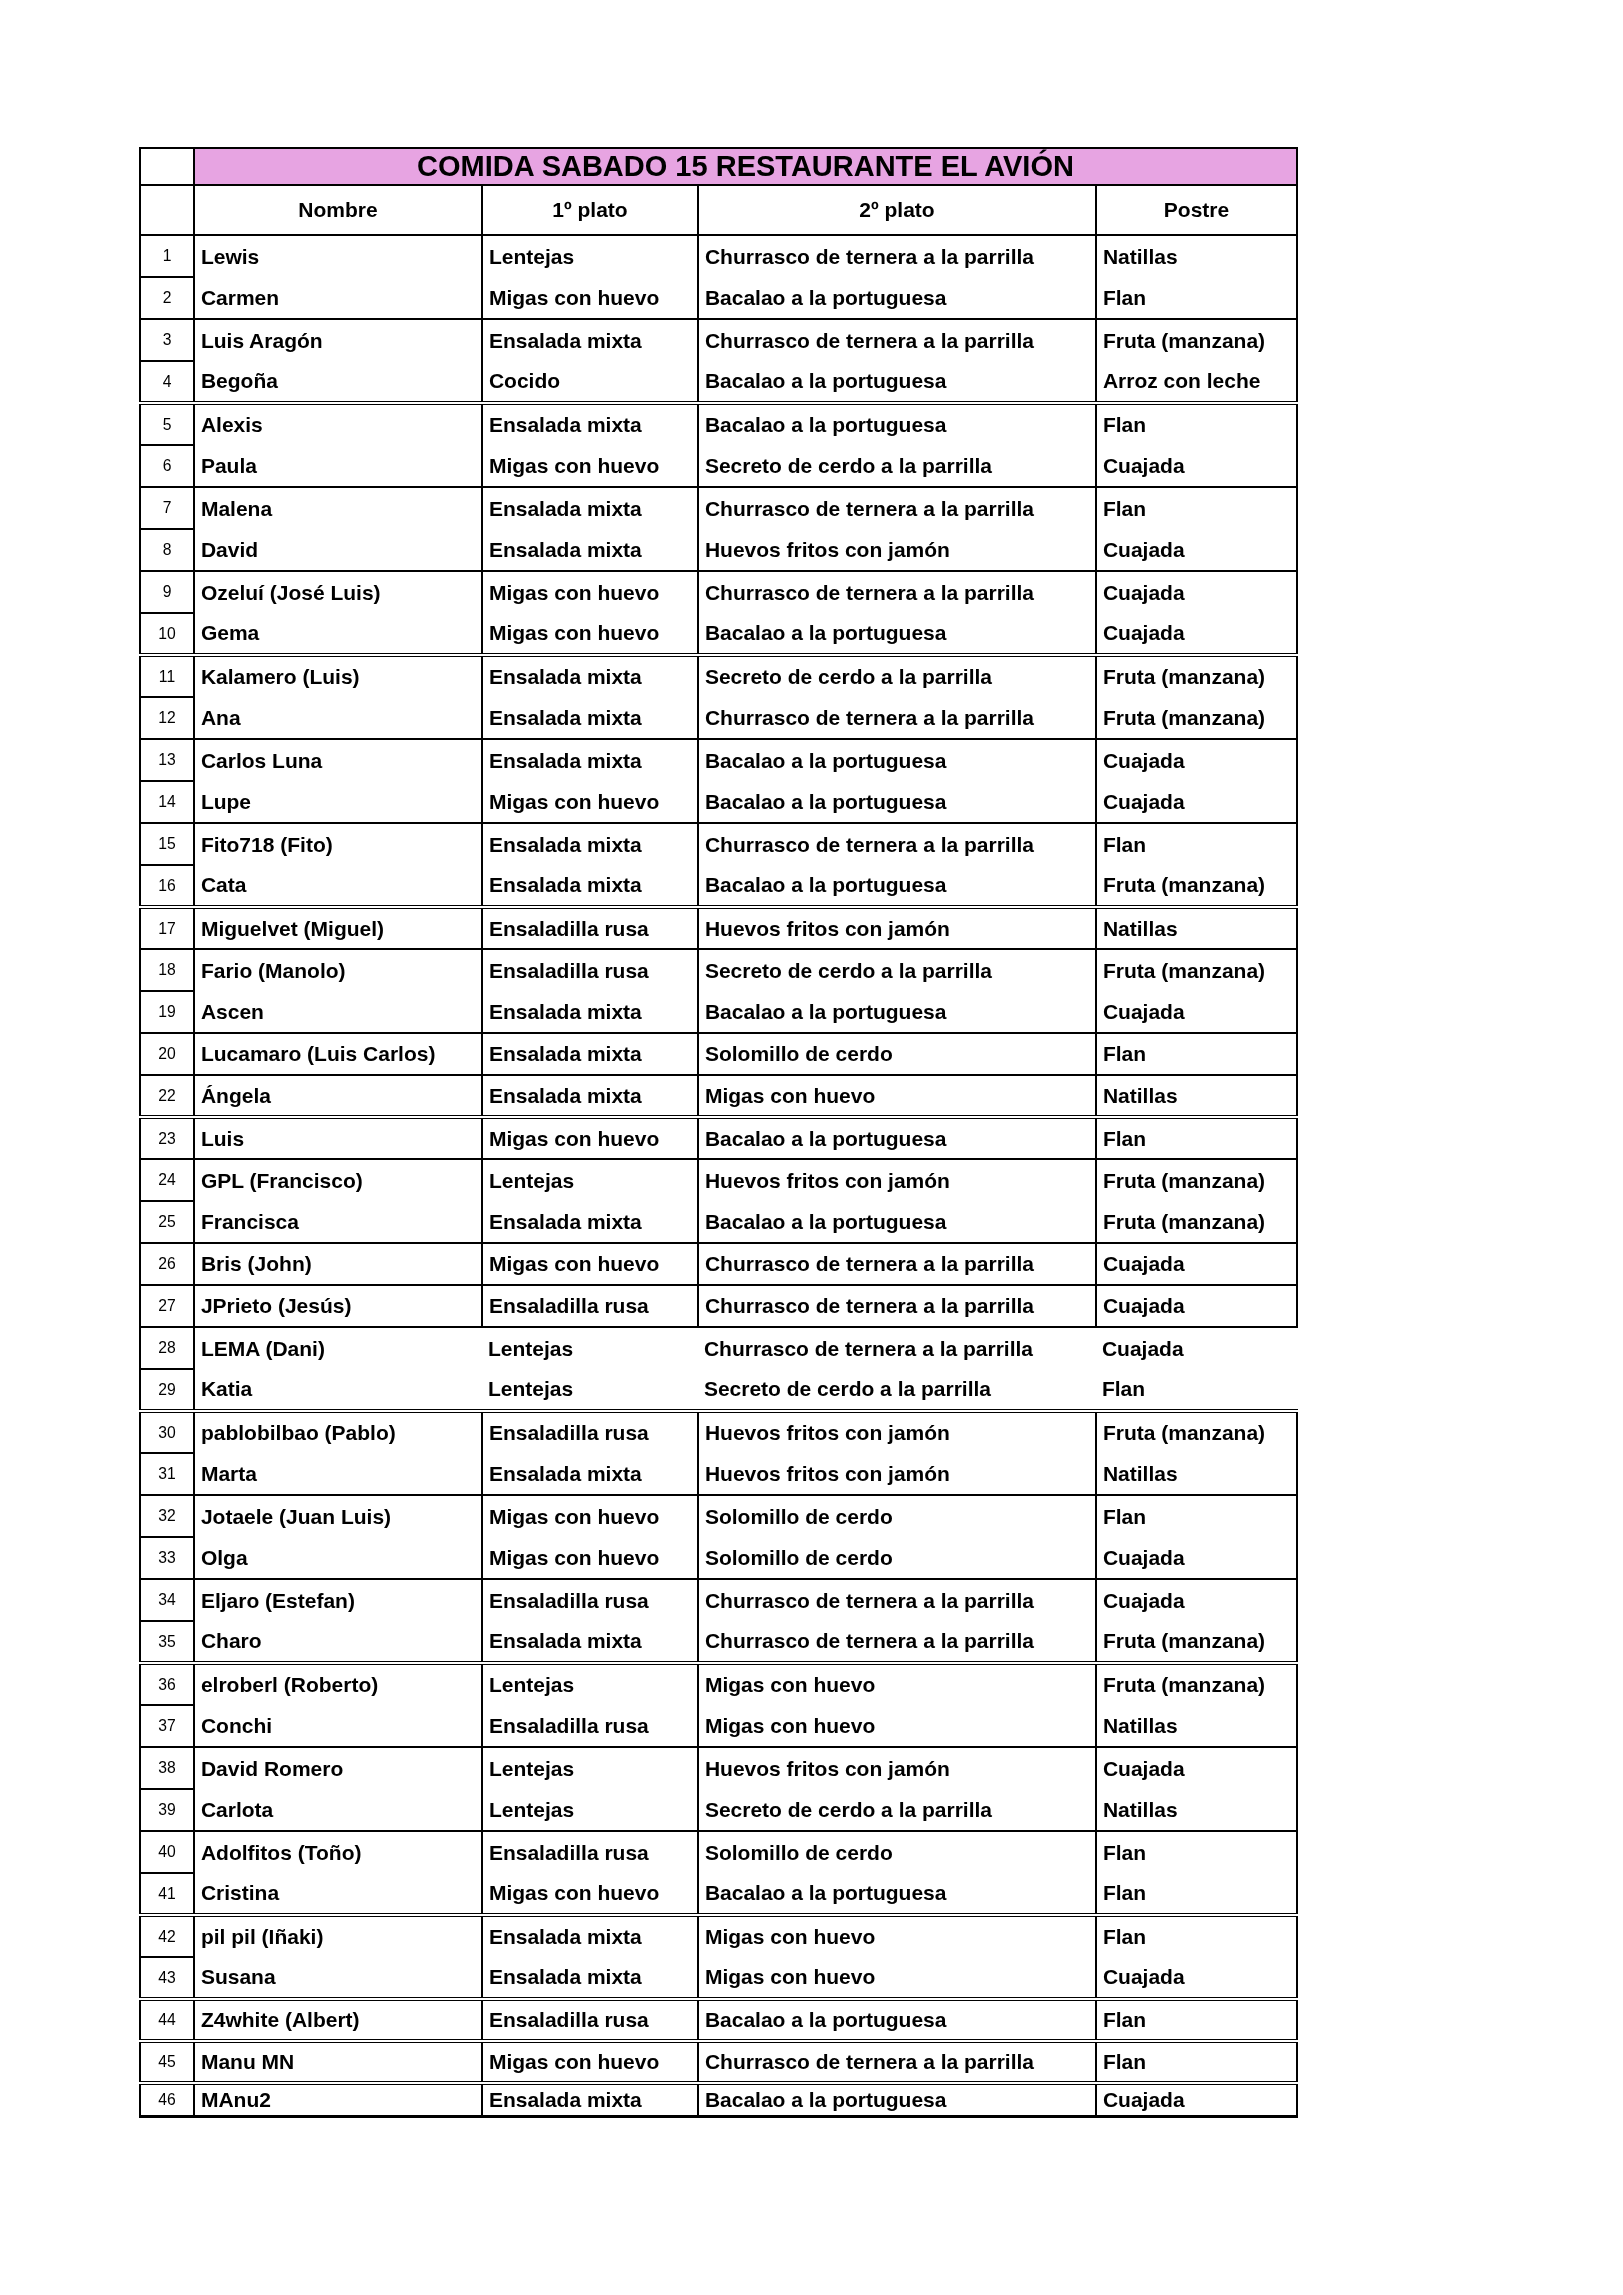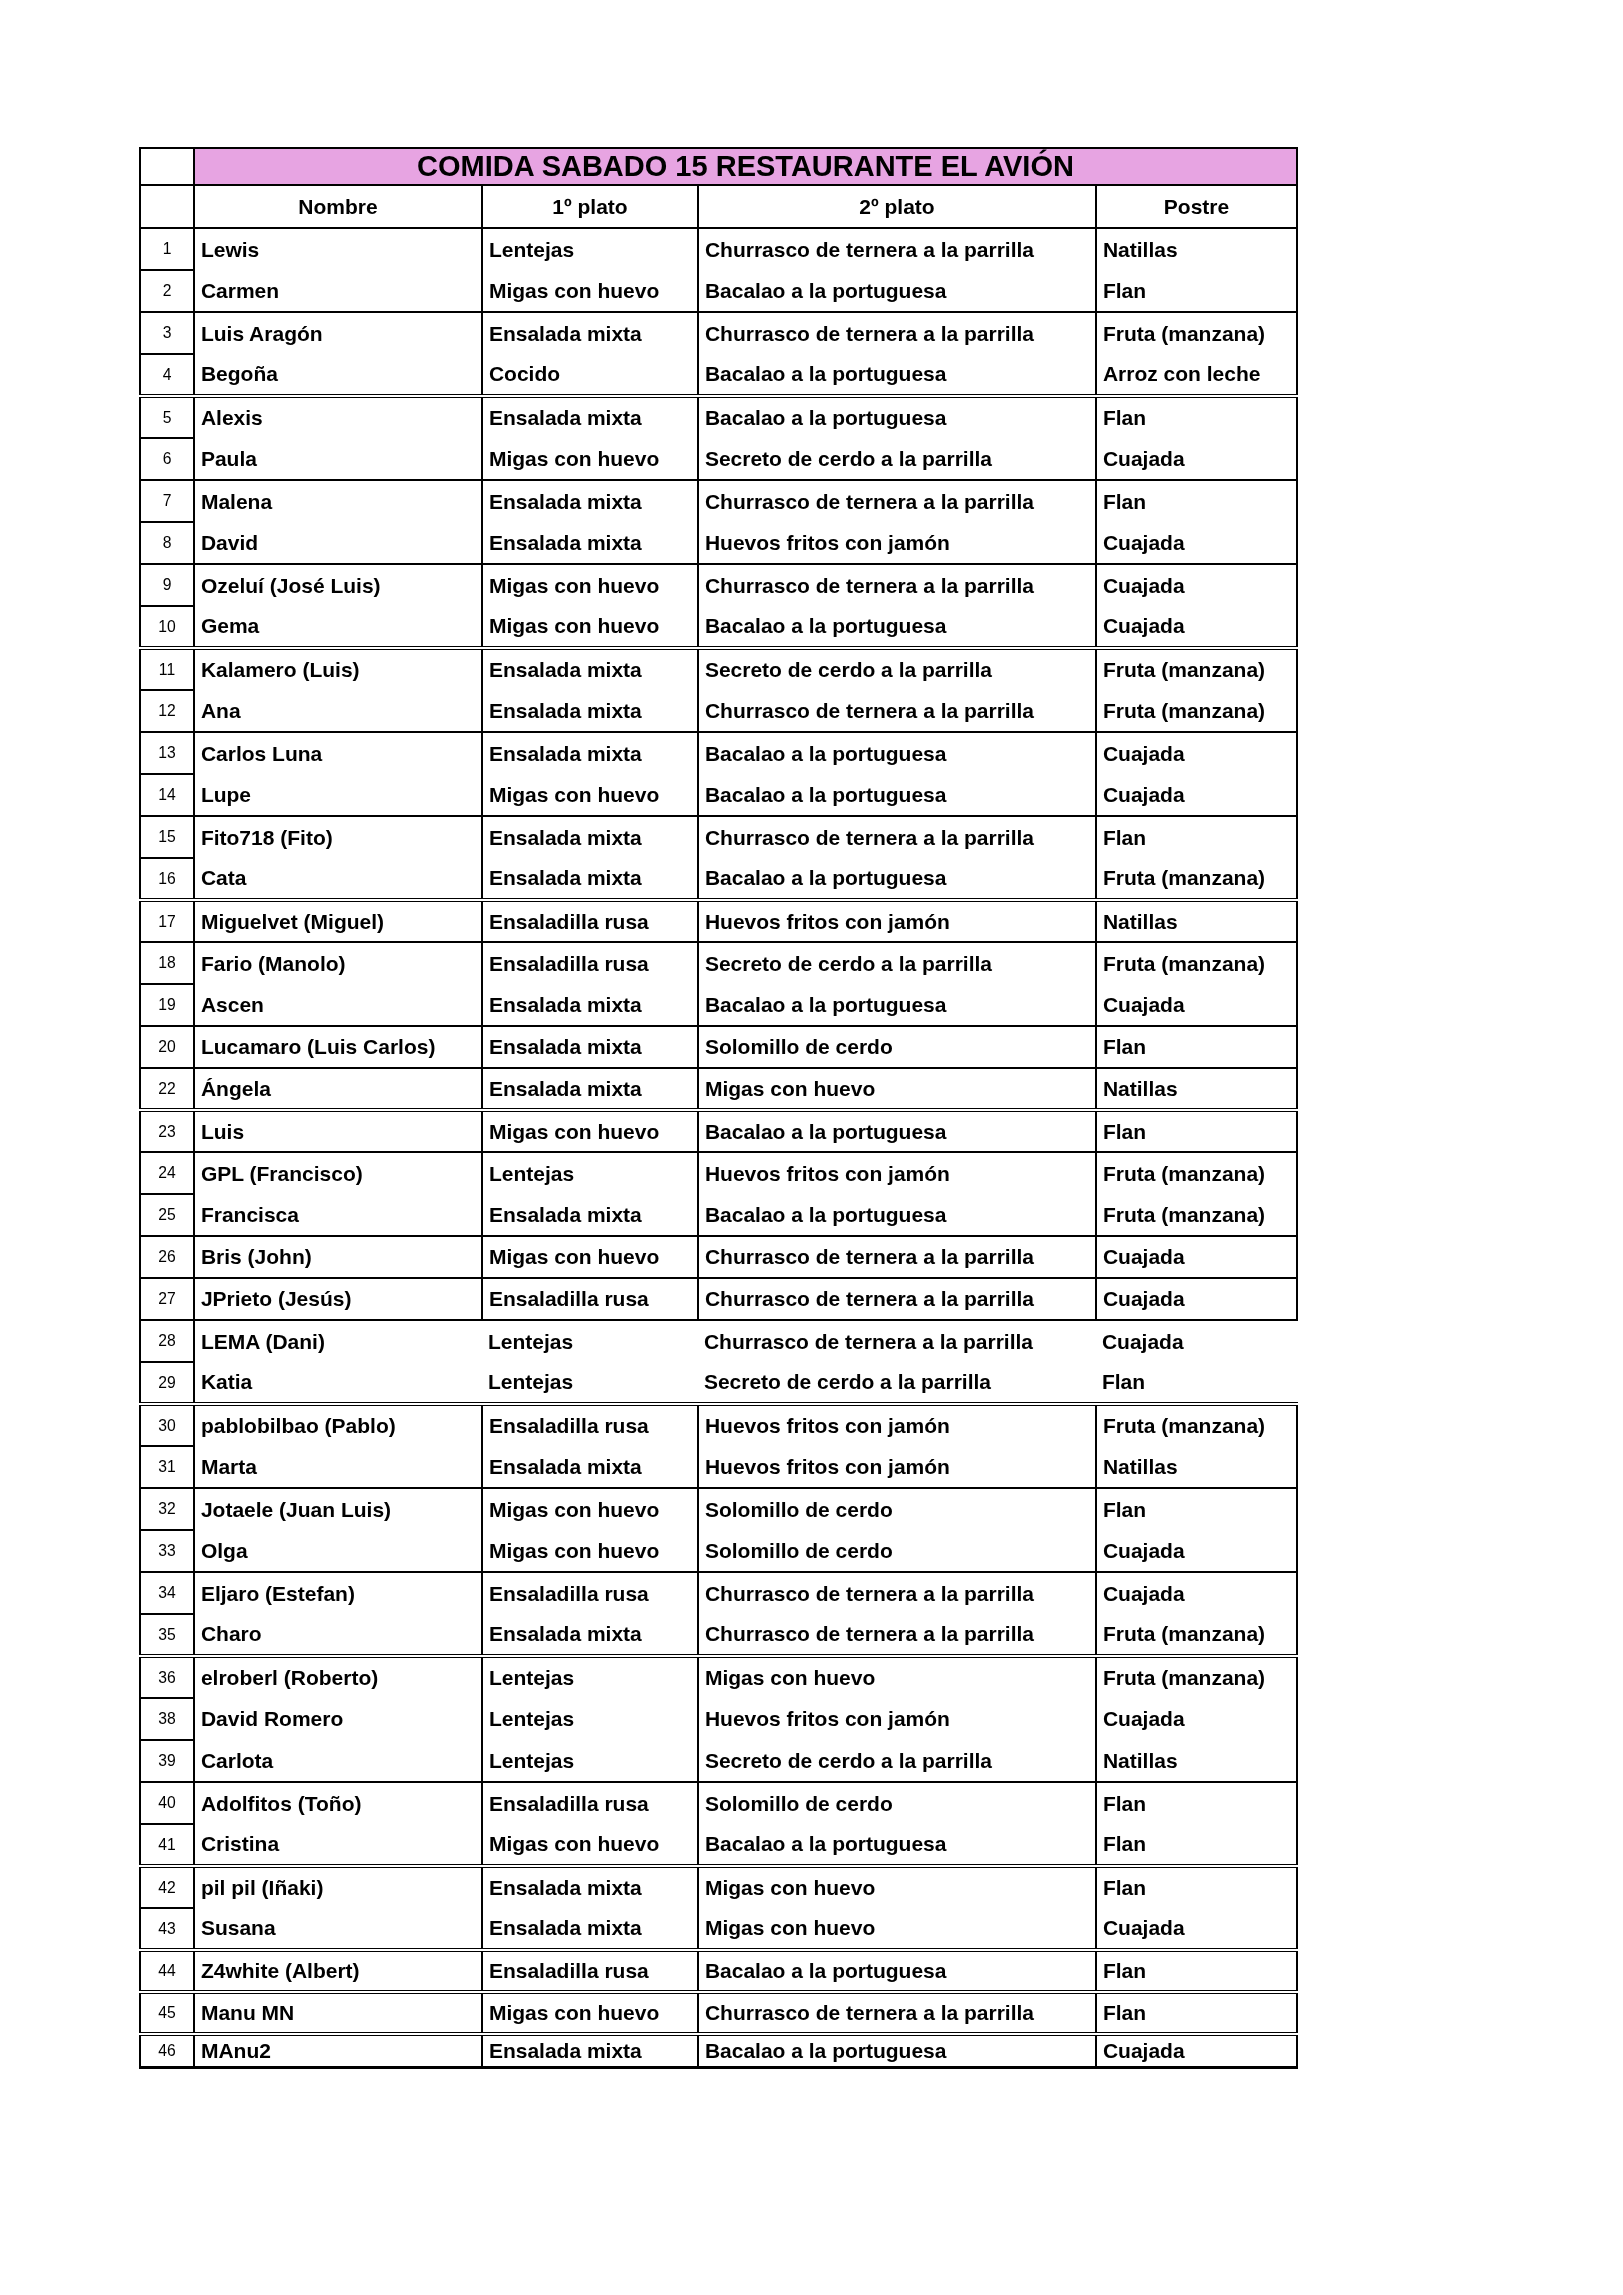--- a/index.html
+++ b/index.html
@@ -23,21 +23,21 @@
   tr.title-row{height:31px;}
   tr.title-row td{border-top:2.6px solid #000;}
   td.corner-top{border-left:2.6px solid #000;border-right:2px solid #000;border-bottom:2px solid #000;background:#fff;}
   td.title-cell{
     border-right:2.6px solid #000;border-bottom:2px solid #000;
     text-align:center;vertical-align:middle;
     font-weight:bold;font-size:29px;letter-spacing:0px;
   }
 
   
-  tr.header-row{height:43px;margin-top:28px;}
+  tr.header-row{height:50px;margin-top:28px;}
   tr.header-row td{border-bottom:2.6px solid #000;background:#fff;}
   td.corner-hdr{border-left:2.6px solid #000;border-right:2px solid #000;}
   td.col-hdr{
     border-left:2px solid #000;text-align:center;vertical-align:middle;
     font-weight:bold;font-size:21px;
   }
   td.col-hdr.last{border-right:2.6px solid #000;}
 
   
   tbody tr{height:42px;}
@@ -327,20 +327,27 @@
         <td class="data">Churrasco de ternera a la parrilla</td>
         <td class="data last">Fruta (manzana)</td>
       </tr>
       <tr class="sep-none">
         <td class="num">36</td>
         <td class="data">elroberl (Roberto)</td>
         <td class="data">Lentejas</td>
         <td class="data">Migas con huevo</td>
         <td class="data last">Fruta (manzana)</td>
       </tr>
+      <tr class="sep-thin">
+        <td class="num">37</td>
+        <td class="data">Conchi</td>
+        <td class="data">Ensaladilla rusa</td>
+        <td class="data">Migas con huevo</td>
+        <td class="data last">Natillas</td>
+      </tr>
       <tr class="sep-none">
         <td class="num">38</td>
         <td class="data">David Romero</td>
         <td class="data">Lentejas</td>
         <td class="data">Huevos fritos con jamón</td>
         <td class="data last">Cuajada</td>
       </tr>
       <tr class="sep-thin">
         <td class="num">39</td>
         <td class="data">Carlota</td>

